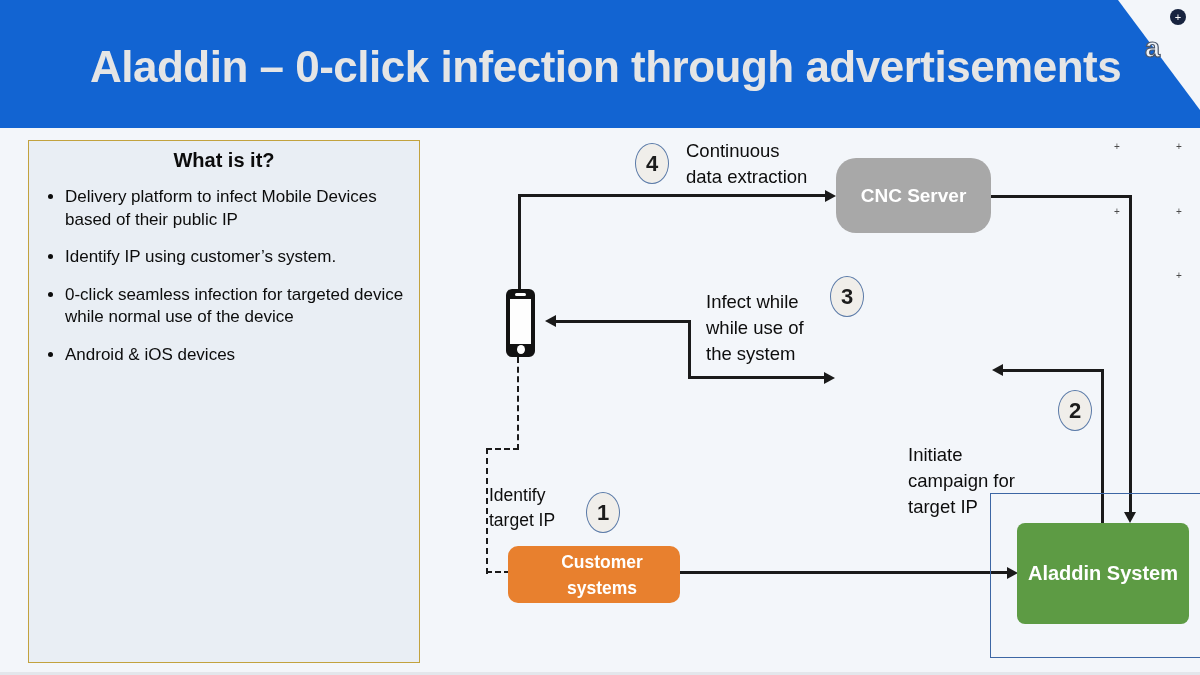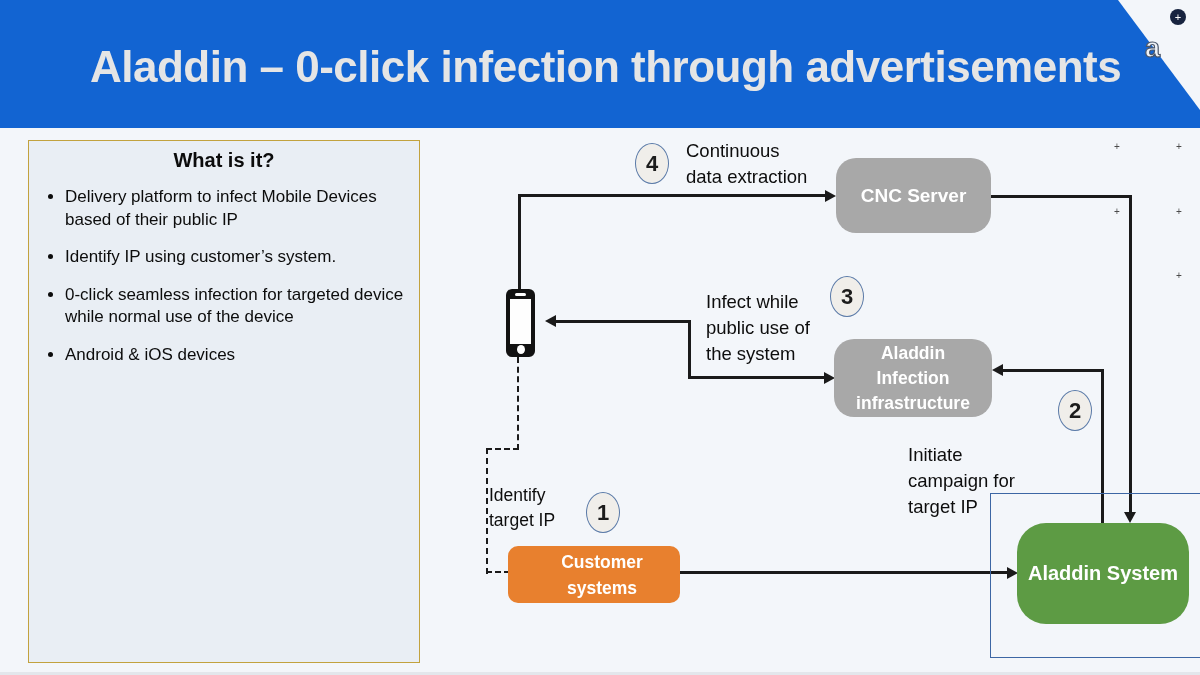--- a/index.html
+++ b/index.html
@@ -45,21 +45,21 @@
   
   .node { position:absolute; display:flex; flex-direction:column; align-items:center; justify-content:center;
           color:#ffffff; text-align:center; box-sizing:border-box; }
   .node span { display:block; }
   .node-gray   { background:var(--box-gray,#a8a8a8); border-radius:20px; }
   .node-cnc    { left:836px; top:158px; width:155px; height:75px; font-size:19px; font-weight:bold; }
   .node-infra  { left:834px; top:339px; width:158px; height:78px; font-size:17.5px; font-weight:600; line-height:25px; }
   .node-cust   { left:508px; top:546px; width:172px; height:57px; background:var(--box-orange,#e8802e);
                  border-radius:10px; font-size:17.5px; font-weight:bold; line-height:26px;padding-left:16px; }
   .node-aladdin{ left:1017px; top:523px; width:172px; height:101px; background:var(--box-green,#5d9b44);
-                 border-radius:29px; font-size:20px; font-weight:600; }
+                 border-radius:8px; font-size:20px; font-weight:600; }
   .frame {
     position:absolute; left:990px; top:493px; width:215px; height:165px;
     border:1.5px solid var(--frame-blue,#3c66a4); box-sizing:border-box; background:transparent;
   }
   .tagline {
     position:absolute; left:1017px; top:632px; width:172px; text-align:center;
     font-size:9.5px; font-weight:bold; color:var(--tagline-navy,#1e3a6e); line-height:12px;
   }
   .tagline span { display:block; }
   
@@ -139,25 +139,20 @@
 
   <div class="phone">
     <div class="phone-speaker"></div>
     <div class="phone-screen"></div>
     <div class="phone-home"></div>
   </div>
 
   <div class="node node-gray node-cnc">
     <span>CNC Server</span>
   </div>
-  <div class="node node-gray node-infra">
-    <span>Aladdin</span>
-    <span>Infection</span>
-    <span>infrastructure</span>
-  </div>
   <div class="node node-cust">
     <span>Customer</span>
     <span>systems</span>
   </div>
   <div class="frame"></div>
   <div class="node node-aladdin">
     <span>Aladdin System</span>
   </div>
 
   <div class="num-circle" style="left:586px; top:492px;">1</div>
@@ -169,21 +164,21 @@
     <span>Identify</span>
     <span>target IP</span>
   </div>
   <div class="step-label" style="left:908px; top:442px;">
     <span>Initiate</span>
     <span>campaign for</span>
     <span>target IP</span>
   </div>
   <div class="step-label" style="left:706px; top:289px;">
     <span>Infect while</span>
-    <span>public use of</span>
+    <span>while use of</span>
     <span>the system</span>
   </div>
   <div class="step-label" style="left:686px; top:138px;">
     <span>Continuous</span>
     <span>data extraction</span>
   </div>
 
   <span class="plus-mark" style="left:1114px; top:142px;">+</span>
   <span class="plus-mark" style="left:1176px; top:142px;">+</span>
   <span class="plus-mark" style="left:1114px; top:207px;">+</span>

